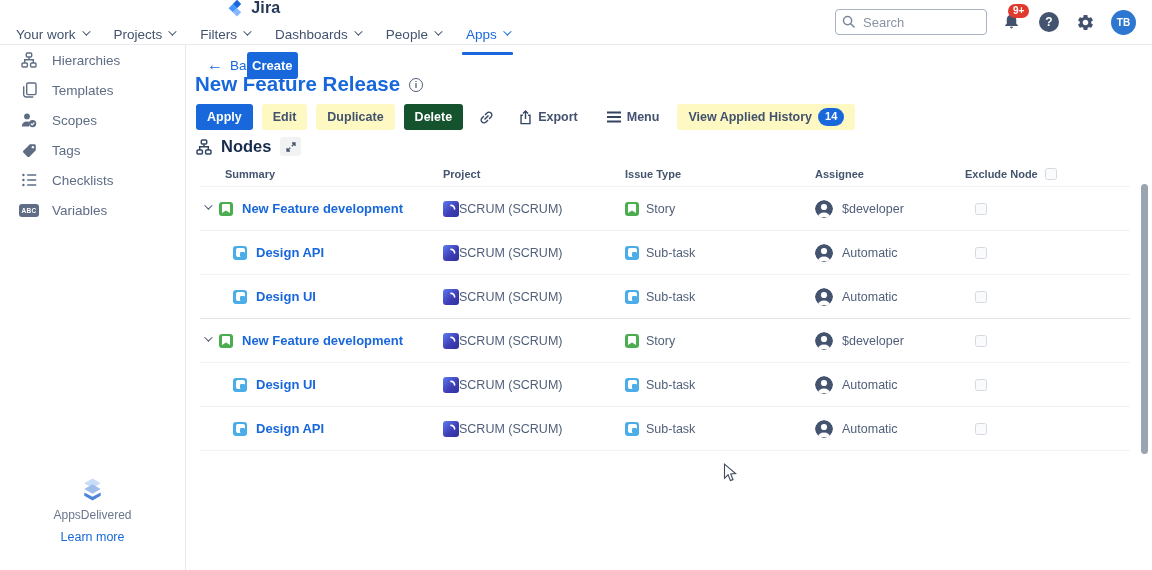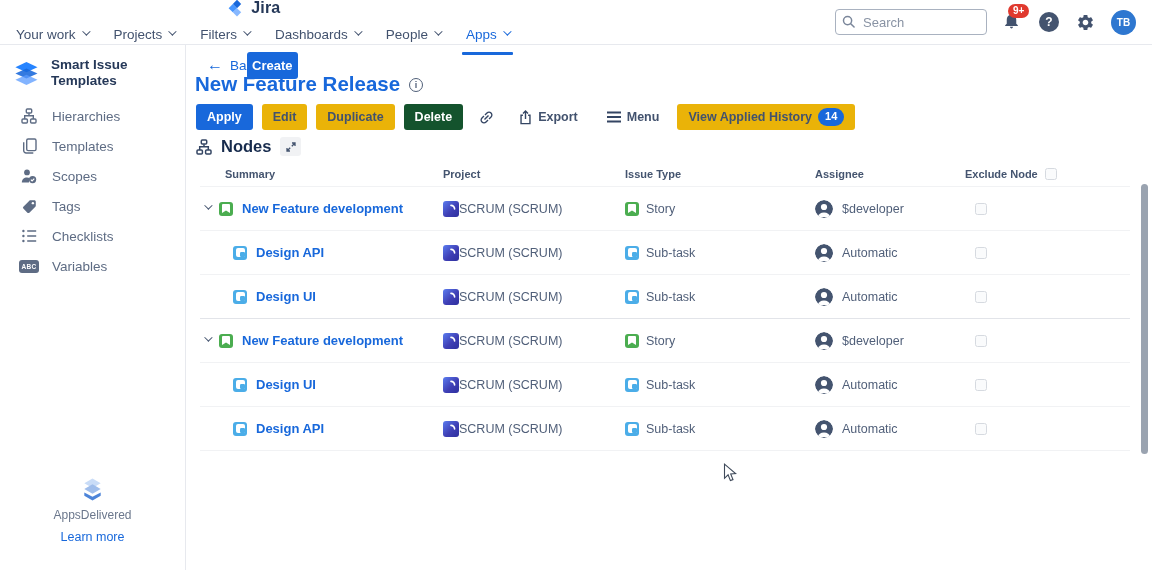--- a/index.html
+++ b/index.html
@@ -60,21 +60,21 @@
   .back-link { position:absolute; left:21px; top:12px; display:flex; align-items:center; gap:7px;
     color:#1868DB; font-size:13.5px; font-weight:500; cursor:pointer; }
   .back-link .arr { font-size:16px; line-height:1; }
   .page-title { position:absolute; left:9px; top:27px; display:flex; align-items:center; gap:9px;
     font-size:20.5px; font-weight:700; color:#1868DB; }
   .info-ic { width:14px; height:14px; border:1.5px solid #505F79; border-radius:50%; color:#505F79;
     font-size:9px; font-weight:700; display:flex; align-items:center; justify-content:center;
     font-style:normal; margin-top:1px; cursor:pointer; }
 
   .toolbar { position:absolute; left:10px; top:59px; display:flex; align-items:center; gap:9px; }
-  .btn { height:26px; border:none; border-radius:3px; background:#eab308; color:#42526E;
+  .btn { height:26px; border:none; border-radius:3px; background:#fef9c3; color:#42526E;
     font-size:12.5px; font-weight:600; padding:0 11px; cursor:pointer; font-family:inherit;
     display:flex; align-items:center; gap:6px; }
   .btn.primary { background:#1868DB; color:#fff; }
   .btn.danger { background:#14532d; color:#fff; }
   .btn.plain { background:transparent; padding:0 5px; }
   .icon-btn { background:transparent; border:none; cursor:pointer; padding:2px 4px; display:flex; }
   .count-badge { background:#1868DB; color:#fff; border-radius:10px; font-size:11px; font-weight:700;
     padding:2px 7px; line-height:1.2; }
 
   .nodes-head { position:absolute; left:10px; top:92px; display:flex; align-items:center; gap:9px; }
@@ -197,28 +197,20 @@
       <div class="gear-btn">
         <svg width="19" height="19" viewBox="0 0 24 24">
           <path fill="#42526E" d="M19.14 12.94c.04-.3.06-.61.06-.94 0-.32-.02-.64-.07-.94l2.03-1.58c.18-.14.23-.41.12-.61l-1.92-3.32c-.12-.22-.37-.29-.59-.22l-2.39.96c-.5-.38-1.03-.7-1.62-.94l-.36-2.54c-.04-.24-.24-.41-.48-.41h-3.84c-.24 0-.43.17-.47.41l-.36 2.54c-.59.24-1.13.57-1.62.94l-2.39-.96c-.22-.08-.47 0-.59.22L2.74 8.87c-.12.21-.08.47.12.61l2.03 1.58c-.05.3-.09.63-.09.94s.02.64.07.94l-2.03 1.58c-.18.14-.23.41-.12.61l1.92 3.32c.12.22.37.29.59.22l2.39-.96c.5.38 1.03.7 1.62.94l.36 2.54c.05.24.24.41.48.41h3.84c.24 0 .44-.17.47-.41l.36-2.54c.59-.24 1.13-.56 1.62-.94l2.39.96c.22.08.47 0 .59-.22l1.92-3.32c.12-.22.07-.47-.12-.61l-2.01-1.58zM12 15.6c-1.98 0-3.6-1.62-3.6-3.6s1.62-3.6 3.6-3.6 3.6 1.62 3.6 3.6-1.62 3.6-3.6 3.6z"></path>
         </svg>
       </div>
       <div class="avatar">TB</div>
     </div>
   </header>
 
   <aside class="sidebar">
-    <div class="app-header">
-      <svg width="34" height="27" viewBox="0 0 34 27">
-        <path fill="#2684FF" d="M17 0l13 6-13 6L4 6z"></path>
-        <path fill="#1868DB" d="M17 7.5l13 6-13 6-13-6z" opacity=".88"></path>
-        <path fill="#5A9BFF" d="M17 15l13 6-13 6-13-6z" opacity=".75"></path>
-      </svg>
-      <span class="t">Smart Issue Templates</span>
-    </div>
     <nav class="side-items">
       <div class="side-item">
         <span class="ic">
           <svg width="16" height="16" viewBox="0 0 16 16" fill="none" stroke="#5E6C84" stroke-width="1.4">
             <rect x="5.3" y="1" width="5.4" height="4" rx="1"></rect>
             <rect x="1" y="11" width="5.4" height="4" rx="1"></rect>
             <rect x="9.6" y="11" width="5.4" height="4" rx="1"></rect>
             <path d="M8 5.2v2.6M3.7 11V7.8h8.6V11"></path>
           </svg>
         </span>

